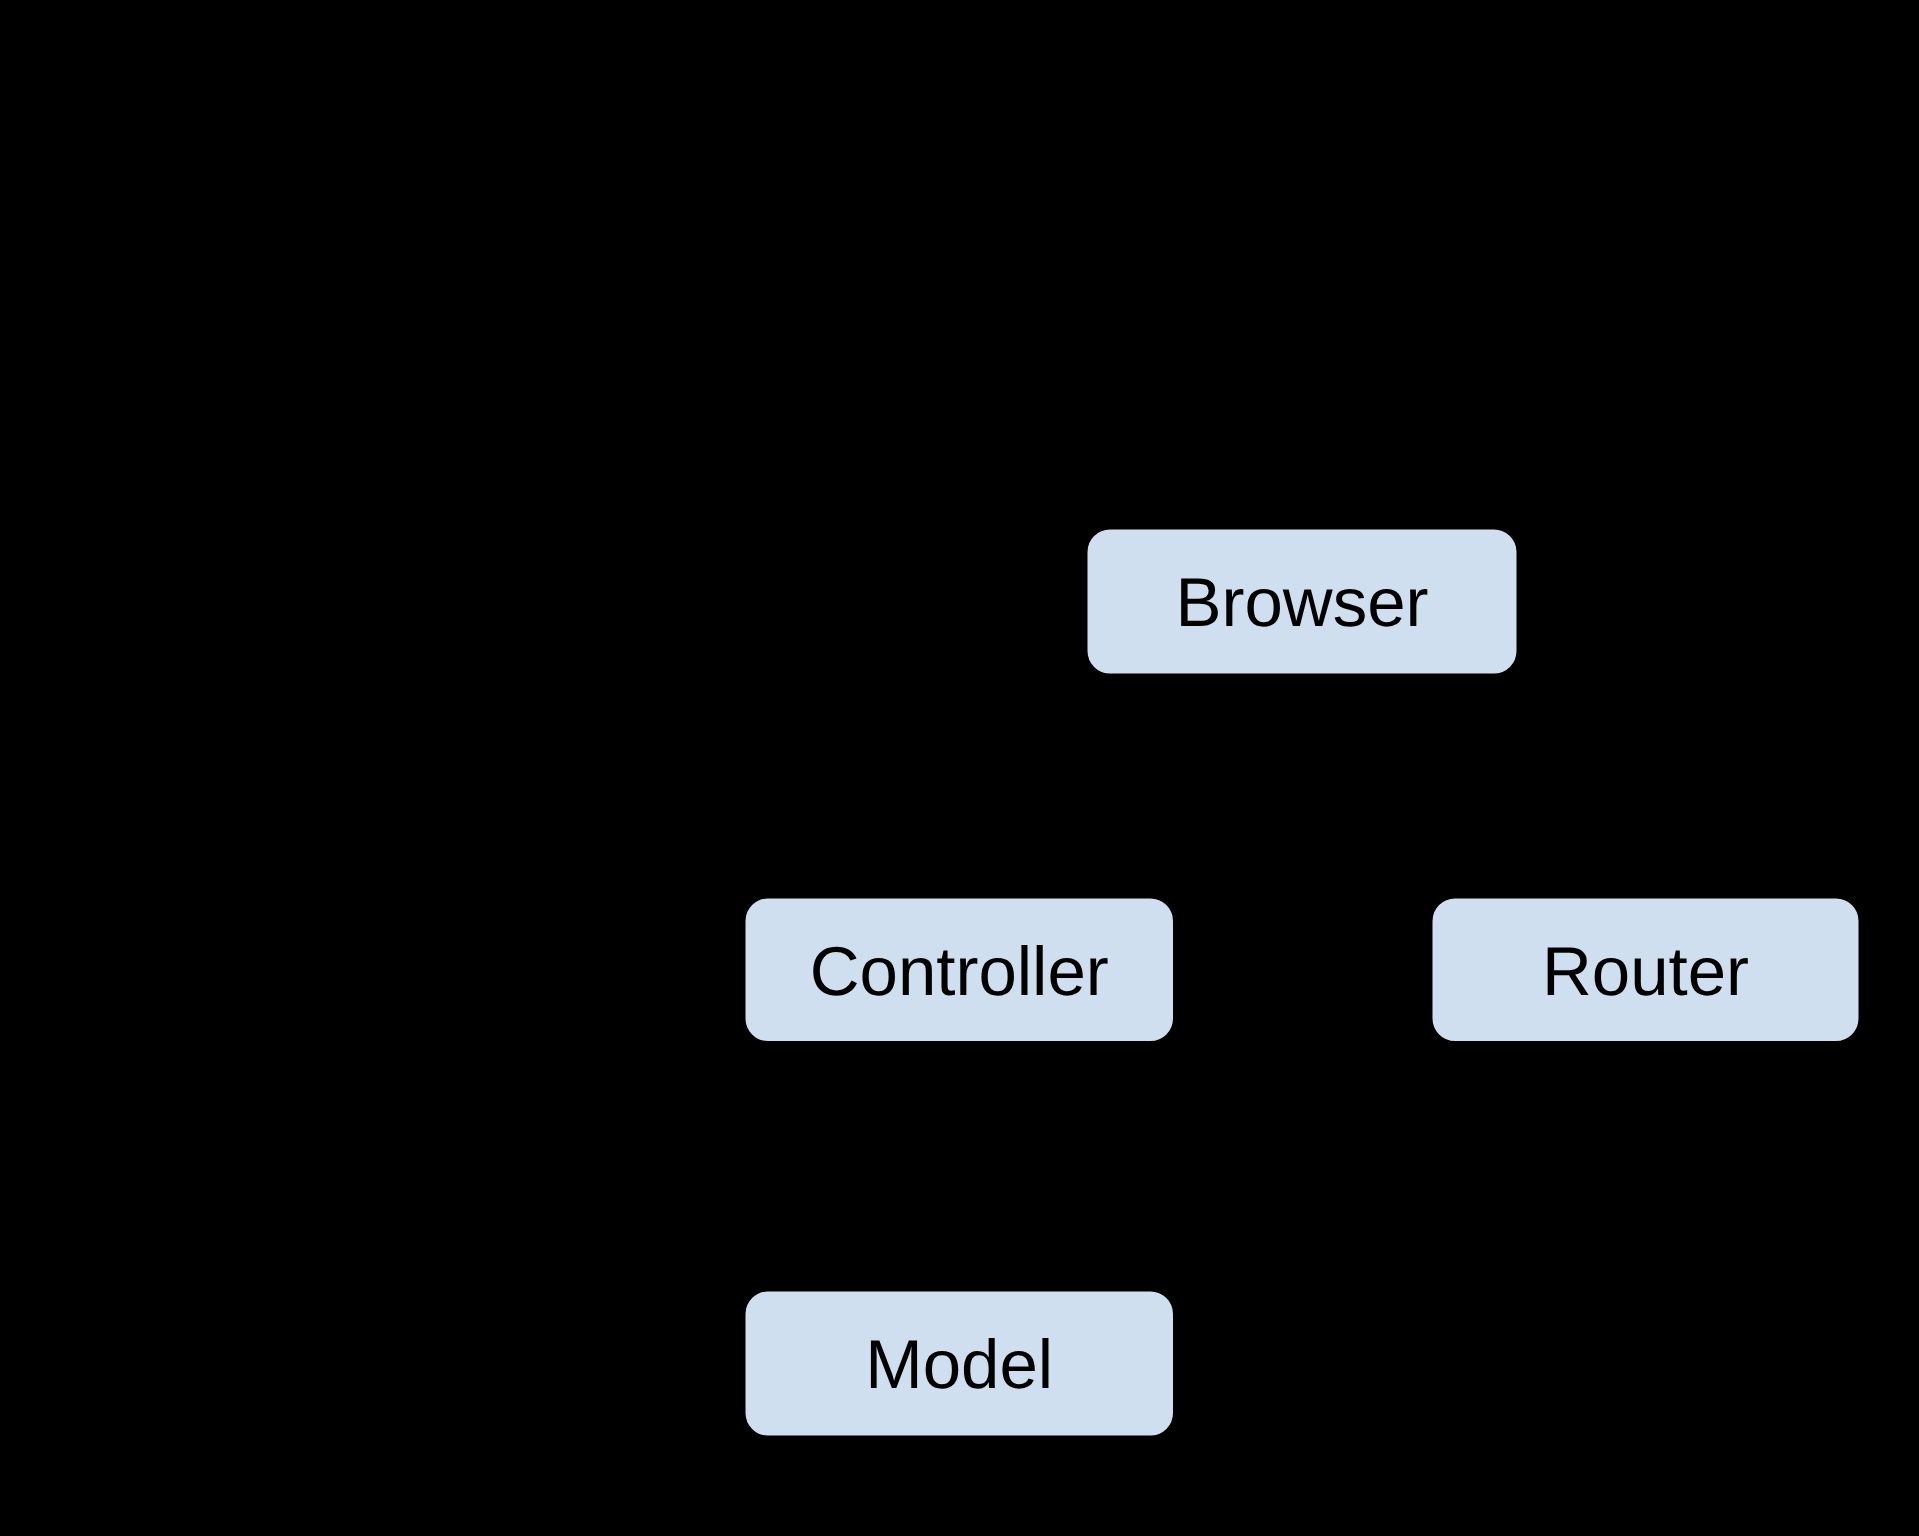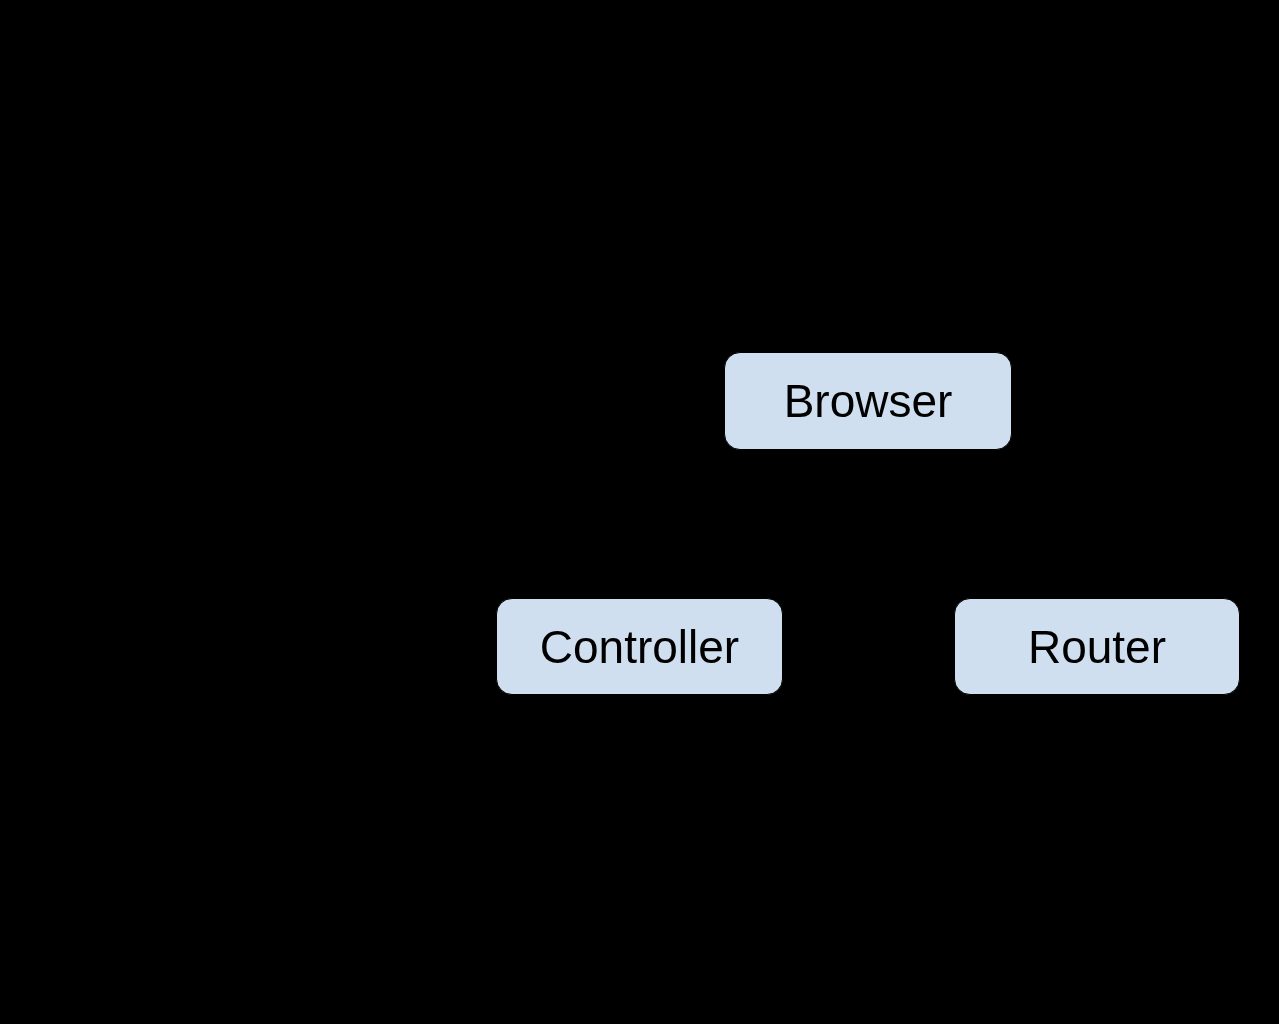--- a/index.html
+++ b/index.html
@@ -100,15 +100,18 @@
 
 
   <div class="node-box" style="left:496px; top:598px; width:287px; height:97px;">
     <span class="node-label">Controller</span>
   </div>
 
   <div class="node-box" style="left:954px; top:598px; width:286px; height:97px;">
     <span class="node-label">Router</span>
   </div>
 
+  <div class="node-box" style="left:496px; top:860px; width:287px; height:98px;">
+    <span class="node-label">Model</span>
+  </div>
 
 
 </div>
 
 </body></html>

